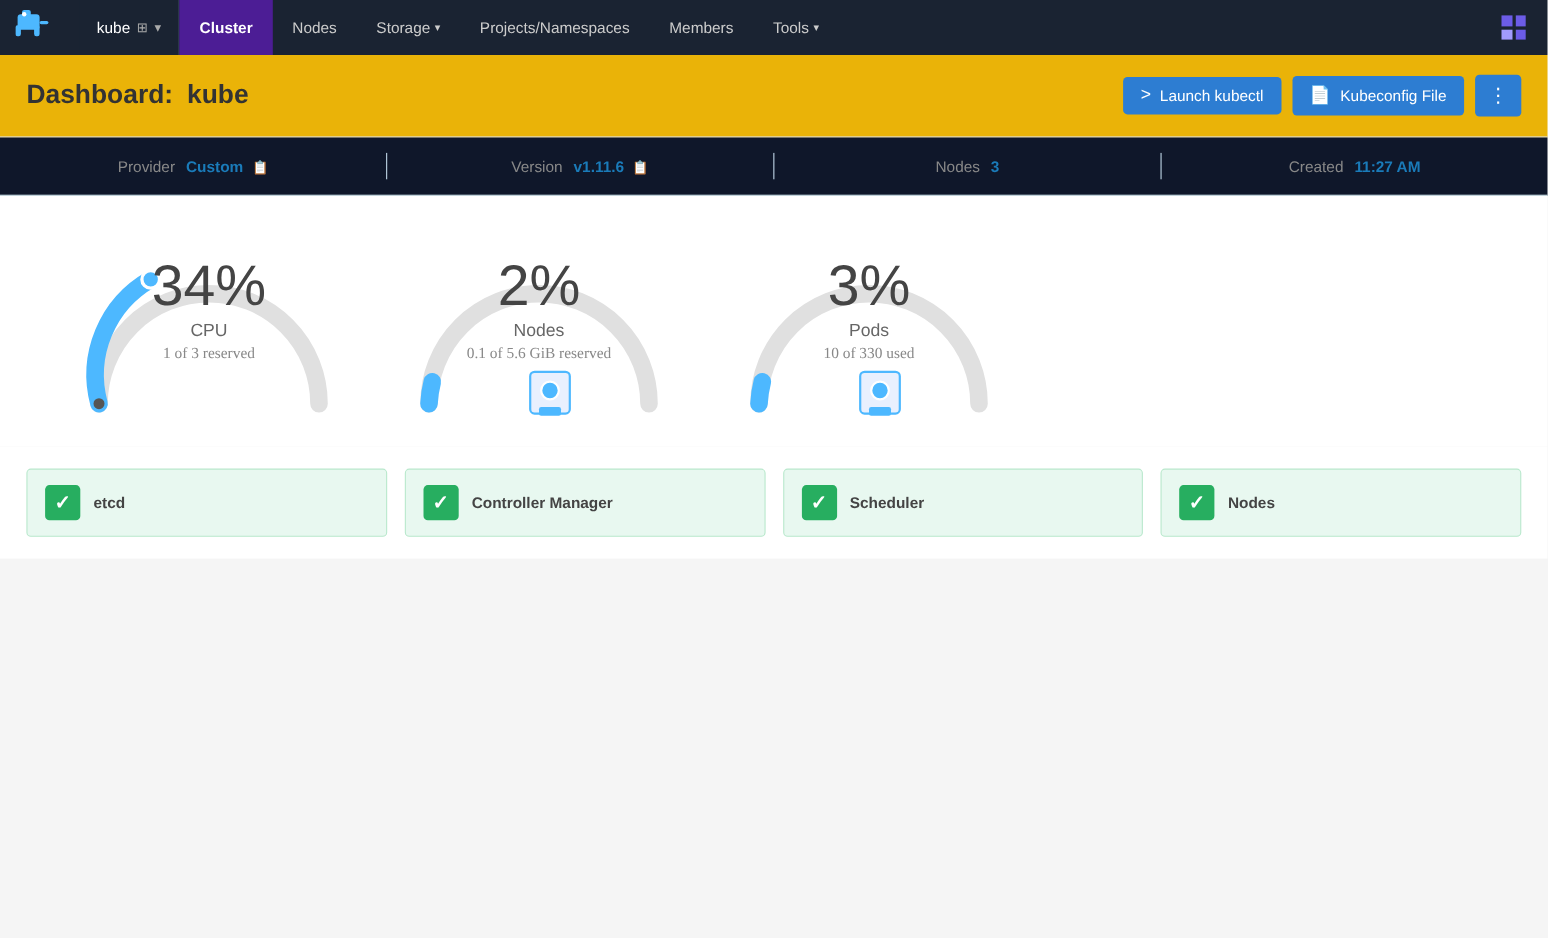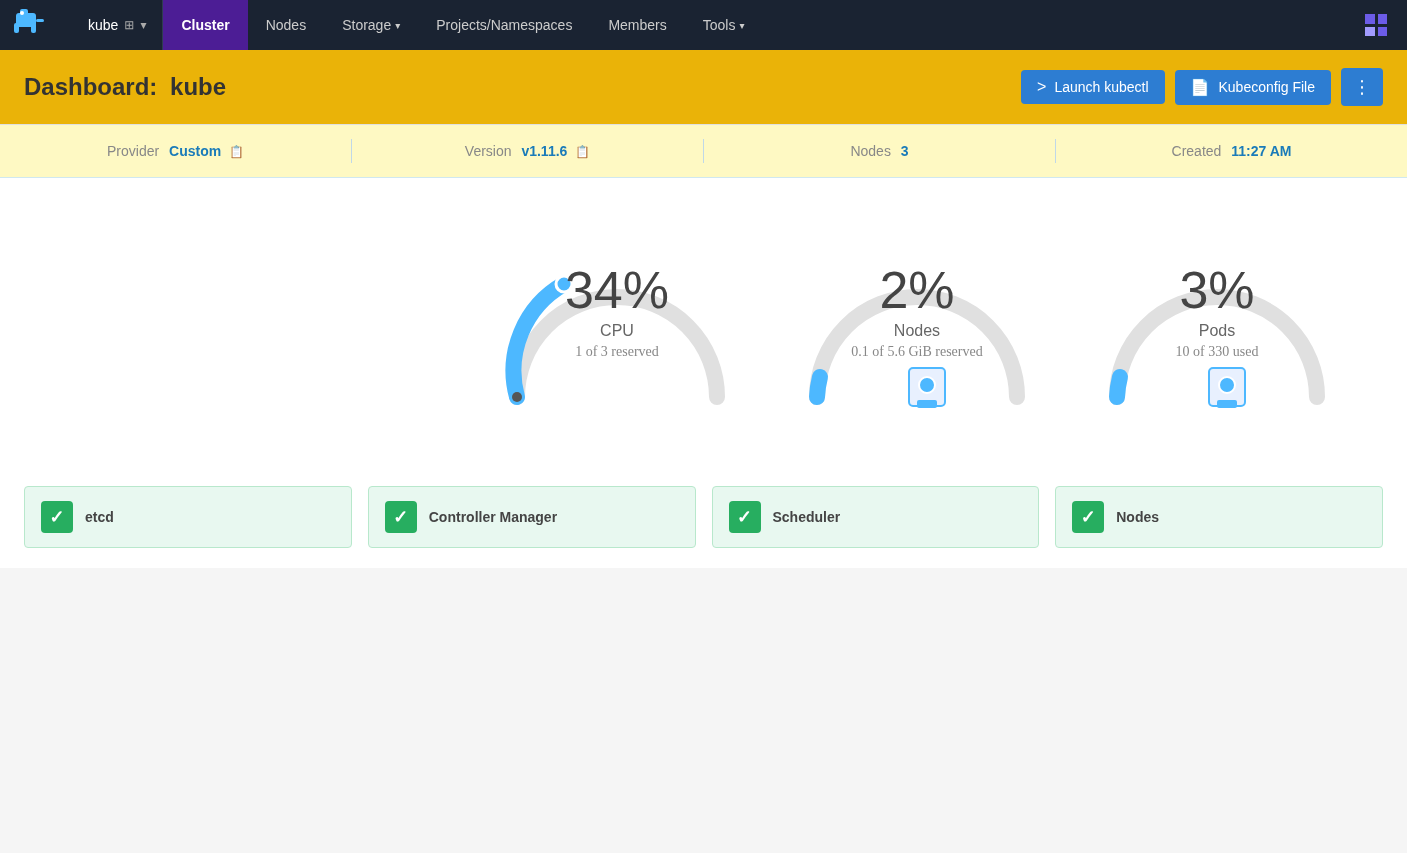--- a/index.html
+++ b/index.html
@@ -129,21 +129,21 @@
       color: #fff;
       padding: 8px 12px;
       border-radius: 4px;
       border: none;
       cursor: pointer;
       font-size: 18px;
     }
 
     
     .info-bar {
-      background: #fef9c3;
+      background: #0f172a;
       display: flex;
       align-items: center;
       padding: 14px 0;
       border-bottom: 1px solid #d0e8f0;
     }
     .info-item {
       flex: 1;
       text-align: center;
       font-size: 14px;
       color: #555;
@@ -151,23 +151,23 @@
       padding: 4px 0;
     }
     .info-item:last-child { border-right: none; }
     .info-label { color: #888; margin-right: 6px; }
     .info-value { color: #1a7bb9; font-weight: 600; }
     .copy-icon { font-size: 12px; color: #888; cursor: pointer; margin-left: 4px; }
 
     
     .gauges-section {
       background: #fff;
-      padding: 44px 40px;
-      display: flex;
-      justify-content: flex-end;
+      padding: 14px 40px;
+      display: flex;
+      justify-content: flex-start;
       align-items: center;
     }
     .gauge-container {
       display: flex;
       flex-direction: column;
       align-items: center;
       width: 300px;
     }
     .gauge-wrapper {
       position: relative;

